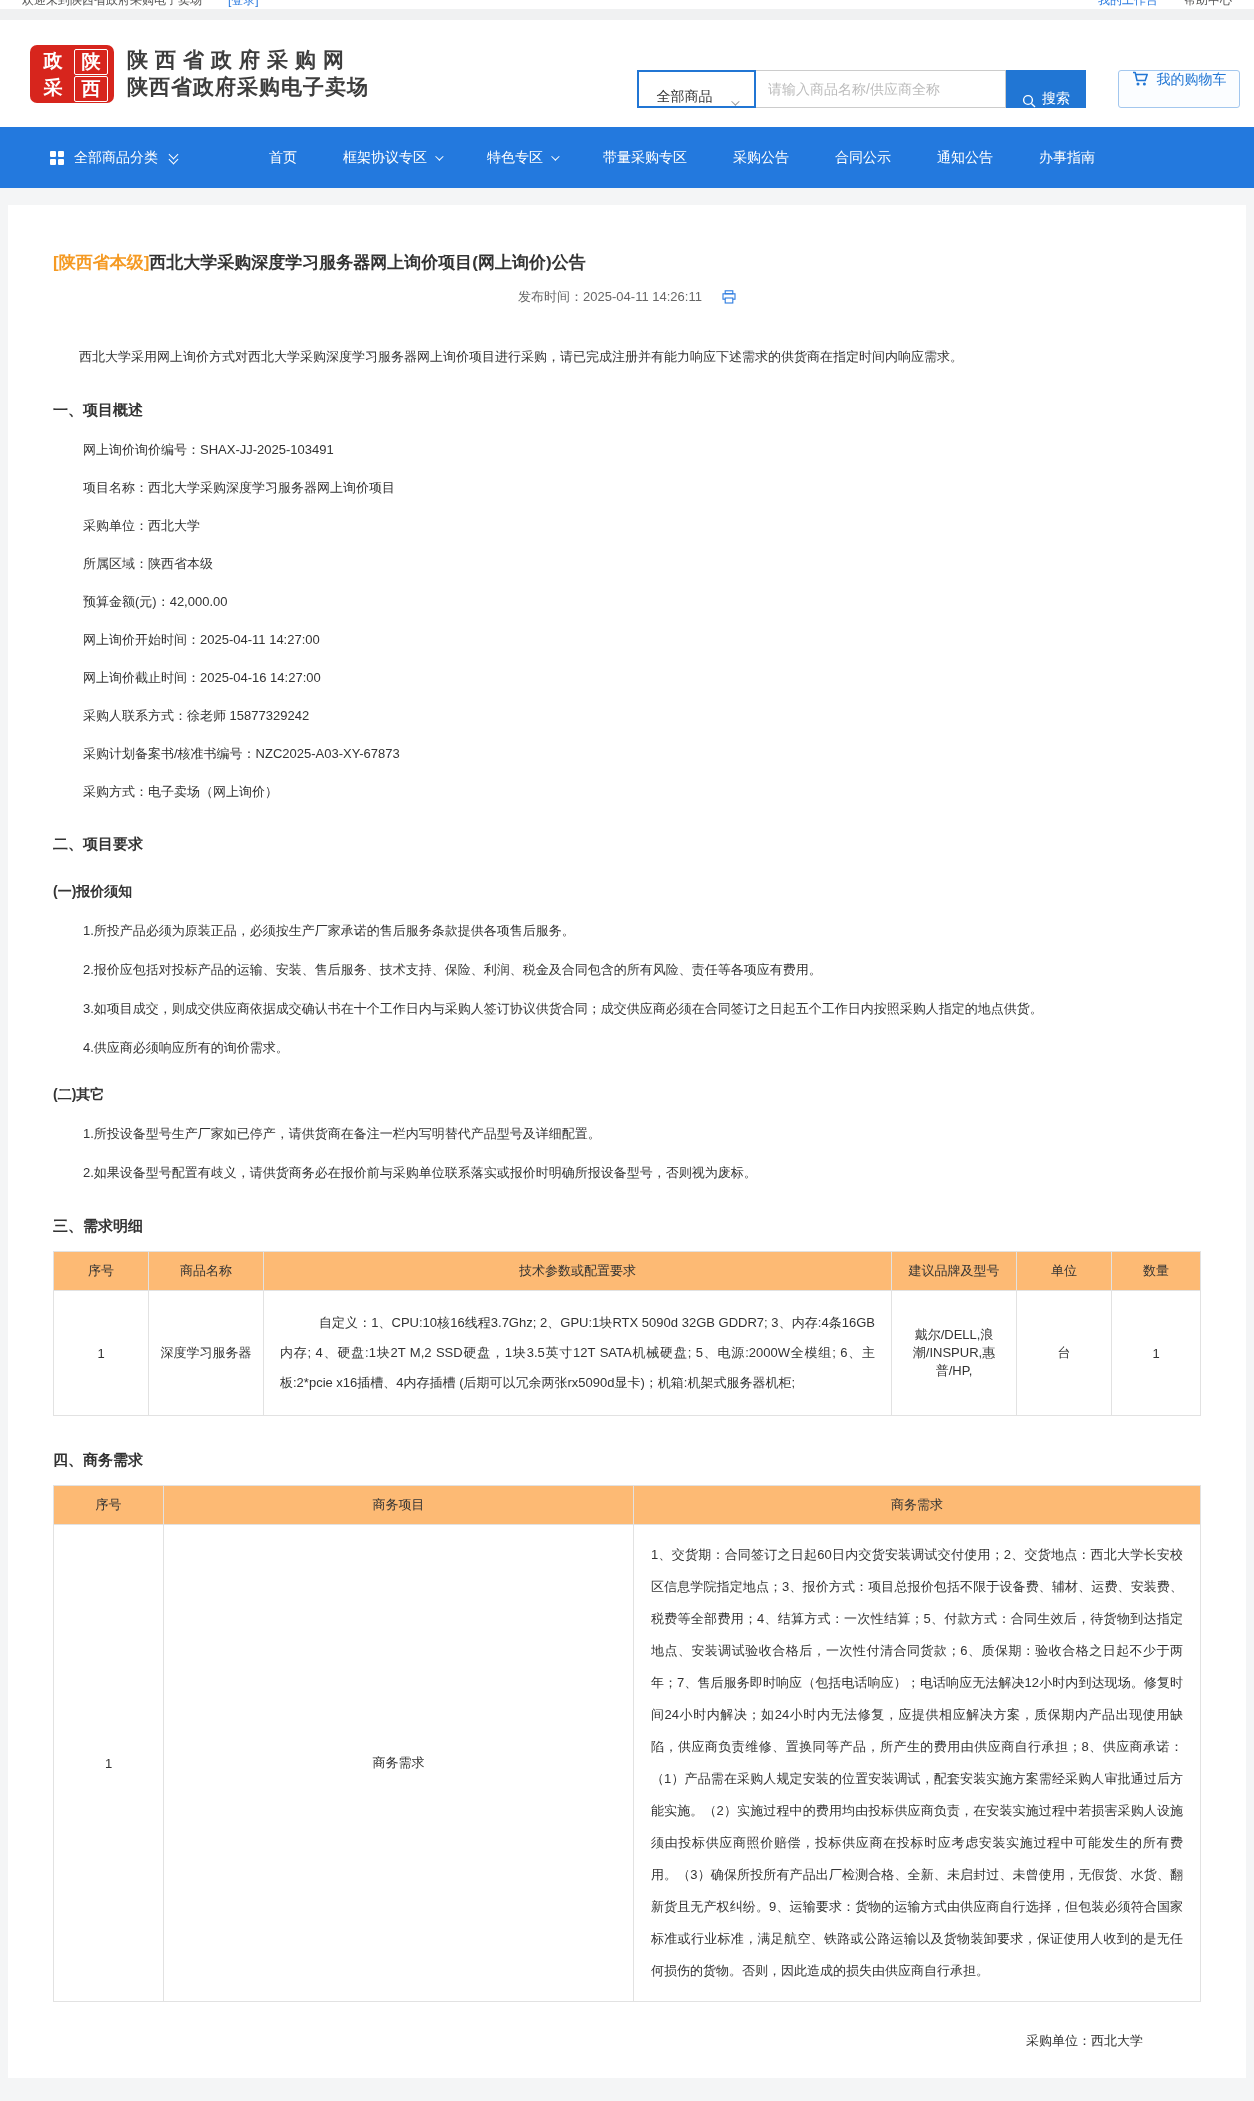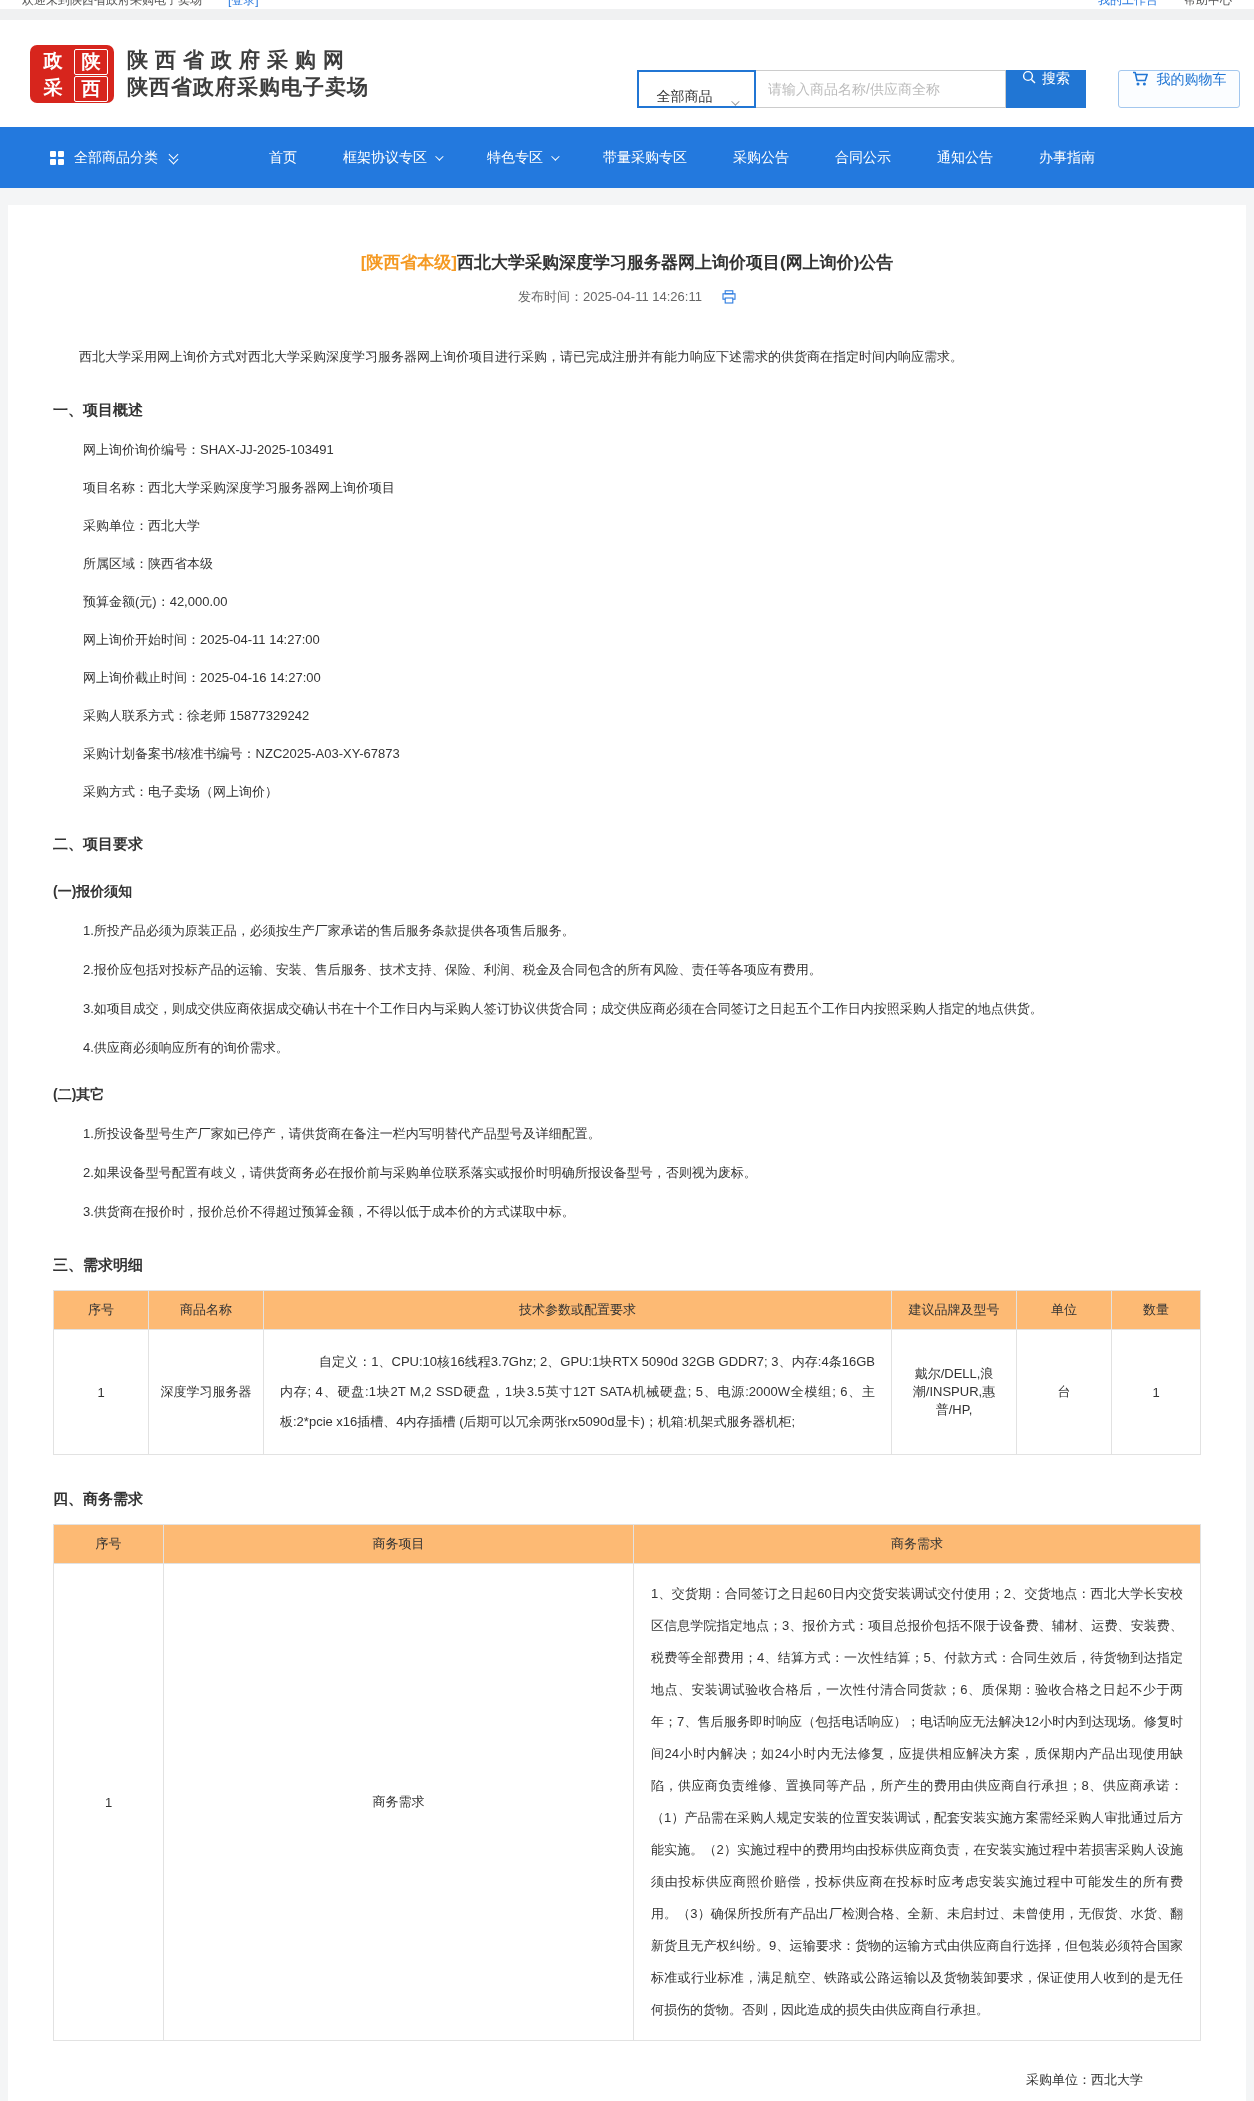--- a/index.html
+++ b/index.html
@@ -18,39 +18,39 @@
   .logo span { color:#fff; font-weight:bold; font-size:19px; line-height:24px; text-align:center; }
   .logo span.boxed { border:1.5px solid #fff; border-radius:2px; }
   .sitename { margin-left:13px; }
   .sitename .l1 { font-size:21px; font-weight:bold; color:#3d3d3d; letter-spacing:7px; line-height:26px; }
   .sitename .l2 { font-size:21px; font-weight:bold; color:#3d3d3d; letter-spacing:1px; line-height:27px; }
 
   .search { position:absolute; left:637px; top:50px; display:flex; height:38px; }
   .cat-select { width:119px; border:2px solid #2176d4; background:#fff; display:flex; align-items:flex-end; justify-content:center; gap:10px; font-size:14px; color:#333; cursor:pointer; }
   .search input { width:250px; border:1px solid #ccc; border-left:none; padding:0 12px; font-size:14px; color:#333; outline:none; font-family:inherit; }
   .search input::placeholder { color:#bcbcbc; }
-  .search-btn { width:80px; border:none; background:#2176d4; color:#fff; font-size:14px; display:flex; align-items:flex-start; justify-content:center; gap:6px; cursor:pointer; font-family:inherit; }
+  .search-btn { width:80px; border:none; background:#2176d4; color:#fff; font-size:14px; display:flex; align-items:flex-end; justify-content:center; gap:6px; cursor:pointer; font-family:inherit; }
   .cart-btn { position:absolute; left:1118px; top:50px; width:122px; height:38px; background:#fbfdff; border:1px solid #a3c7ee; border-radius:3px; color:#2176d4; font-size:14px; display:flex; align-items:flex-start; justify-content:center; gap:8px; cursor:pointer; font-family:inherit; }
 
   
   .nav { height:61px; background:#2379de; display:flex; align-items:center; color:#fff; font-size:14px; }
   .all-cats { margin-left:50px; display:flex; align-items:center; gap:10px; cursor:pointer; }
   .grid-ico { display:grid; grid-template-columns:6px 6px; grid-template-rows:6px 6px; gap:2px; }
   .grid-ico i { background:#fff; border-radius:1px; }
   .dblchev { position:relative; width:12px; height:12px; display:inline-block; }
   .dblchev i { position:absolute; left:2px; width:7px; height:7px; border-right:1.5px solid #fff; border-bottom:1.5px solid #fff; transform:rotate(45deg); }
   .dblchev i:nth-child(1){ top:-1px; } .dblchev i:nth-child(2){ top:4px; }
   .nav-menu { display:flex; margin-left:66px; }
   .nav-item { padding:0 23px; cursor:pointer; white-space:nowrap; display:flex; align-items:center; }
   .chev { display:inline-block; width:6px; height:6px; border-right:1.3px solid currentColor; border-bottom:1.3px solid currentColor; transform:rotate(45deg) translateY(-2px); margin-left:8px; }
   .chev.gray { border-color:#999; }
 
   
   .card { margin:17px 8px 0; background:#fff; padding:46px 45px 28px; }
-  .ann-title { text-align:center; font-size:17px; font-weight:bold; line-height:24px; }
+  .ann-title { font-size:17px; font-weight:bold; line-height:24px; }
   .ann-title .tag { color:#f59a23; }
   .pub-line { margin-top:13px; text-align:center; font-size:13px; color:#666; display:flex; align-items:center; justify-content:center; gap:20px; }
   .printer { cursor:pointer; display:inline-flex; }
   .intro { margin-top:41px; font-size:13px; line-height:19px; text-indent:2em; color:#333; }
   h2.sec { margin-top:35px; font-size:15px; color:#333; }
   h3.sub { margin-top:29px; font-size:14px; color:#333; }
   .fline, .item { margin-top:21px; font-size:13px; line-height:17px; color:#333; }
   .fline { padding-left:30px; }
   .item { padding-left:30px; line-height:18px; }
 
@@ -193,21 +193,20 @@
 
   <h2 class="sec">二、项目要求</h2>
   <h3 class="sub">(一)报价须知</h3>
   <div class="item">1.所投产品必须为原装正品，必须按生产厂家承诺的售后服务条款提供各项售后服务。</div>
   <div class="item">2.报价应包括对投标产品的运输、安装、售后服务、技术支持、保险、利润、税金及合同包含的所有风险、责任等各项应有费用。</div>
   <div class="item">3.如项目成交，则成交供应商依据成交确认书在十个工作日内与采购人签订协议供货合同；成交供应商必须在合同签订之日起五个工作日内按照采购人指定的地点供货。</div>
   <div class="item">4.供应商必须响应所有的询价需求。</div>
   <h3 class="sub">(二)其它</h3>
   <div class="item">1.所投设备型号生产厂家如已停产，请供货商在备注一栏内写明替代产品型号及详细配置。</div>
   <div class="item">2.如果设备型号配置有歧义，请供货商务必在报价前与采购单位联系落实或报价时明确所报设备型号，否则视为废标。</div>
-  <div class="item">3.供货商在报价时，报价总价不得超过预算金额，不得以低于成本价的方式谋取中标。</div>
 
   <h2 class="sec">三、需求明细</h2>
   <table class="t1">
     <thead>
       <tr>
         <th class="c1">序号</th>
         <th class="c2">商品名称</th>
         <th class="c3">技术参数或配置要求</th>
         <th class="c4">建议品牌及型号</th>
         <th class="c5">单位</th>

